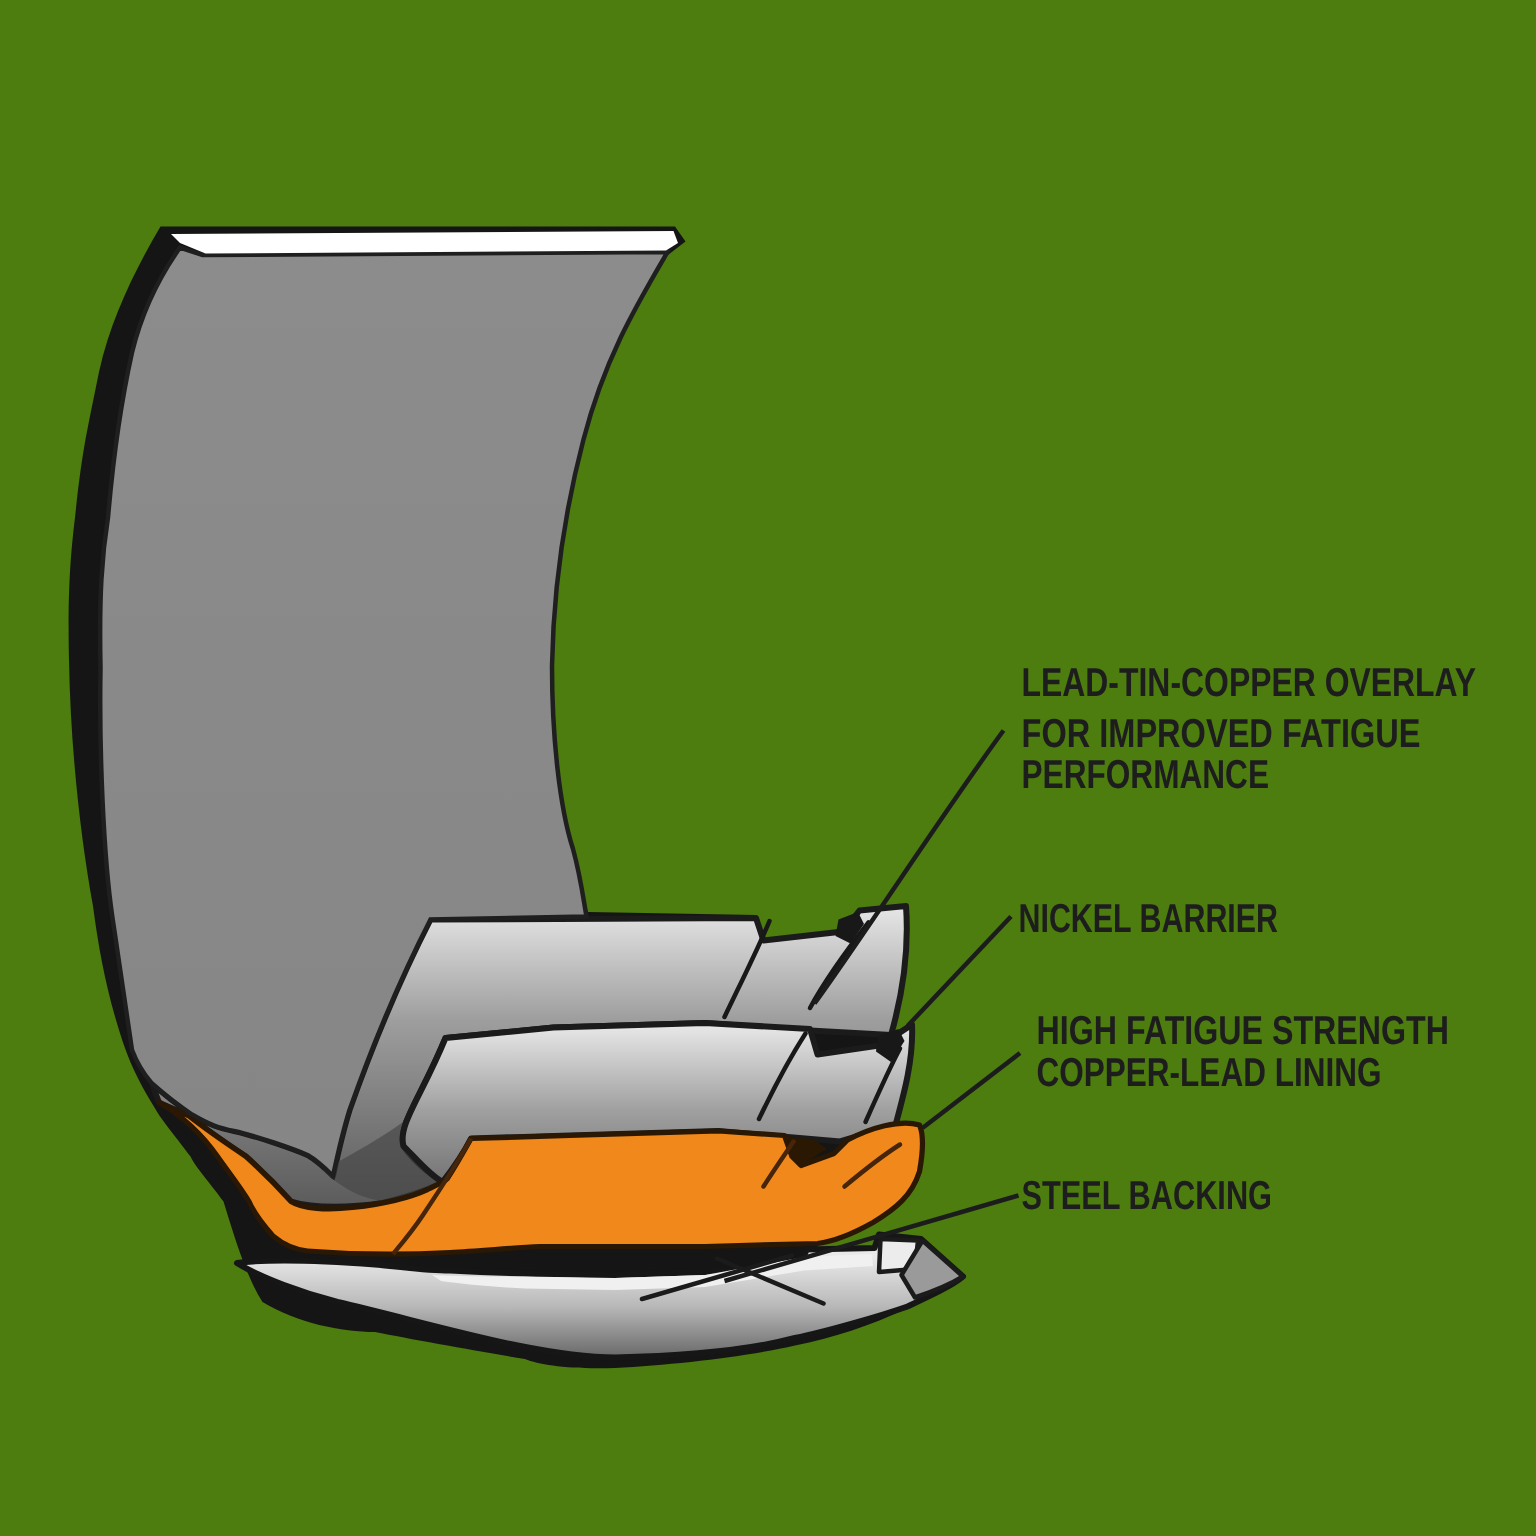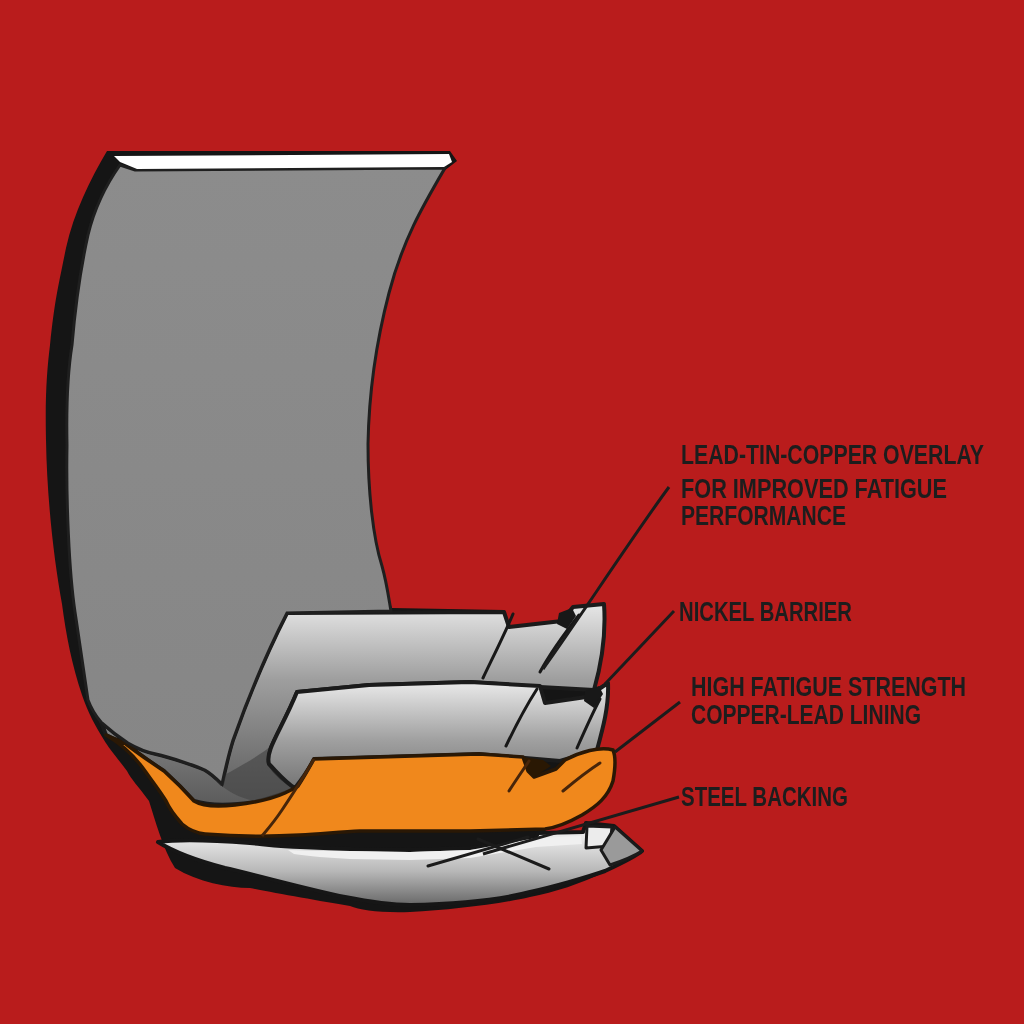--- a/index.html
+++ b/index.html
@@ -1,16 +1,16 @@
 <!DOCTYPE html>
 <html><head>
 <meta charset="utf-8">
 <style>
   html,body{margin:0;padding:0;background:#fff;}
-  #page{position:relative;width:1024px;height:1024px;background:#b91c1c;overflow:hidden;
+  #page{position:relative;width:1024px;height:1024px;background:#4d7c0f;overflow:hidden;
         font-family:"Liberation Sans", sans-serif;}
 </style>
 </head>
 <body>
 <div id="page">
 <svg width="1024" height="1024" viewBox="0 0 1024 1024">
   <defs>
     <linearGradient id="g1" x1="0" y1="607" x2="0" y2="815" gradientUnits="userSpaceOnUse">
       <stop offset="0" stop-color="#e4e4e4"></stop>
       <stop offset="0.35" stop-color="#9e9e9e"></stop>

